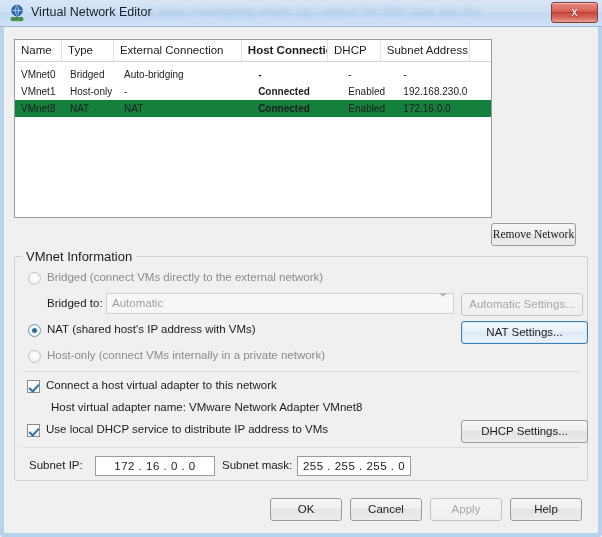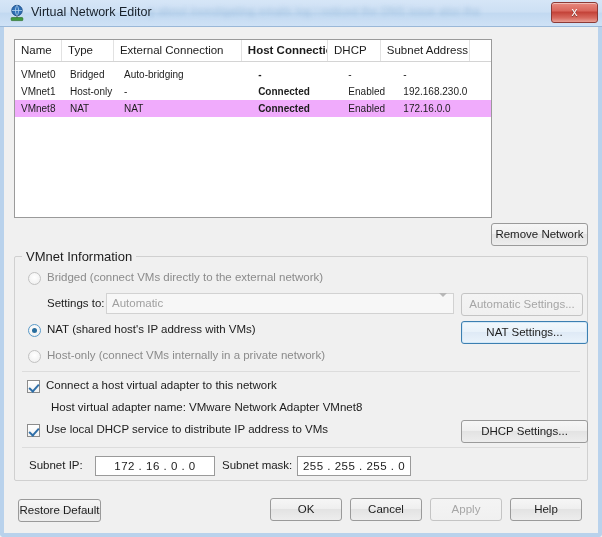--- a/index.html
+++ b/index.html
@@ -109,21 +109,21 @@
     padding: 4px 0 0 6px;
     border-right: 1px solid #e2e2e2;
     white-space: nowrap;
     overflow: hidden;
   }
   .tbody-row {
     display: flex;
     height: 17px;
     align-items: center;
   }
-  .tbody-row.selected { background: #f0abfc; }
+  .tbody-row.selected { background: #15803d; }
   .td {
     box-sizing: border-box;
     font-size: 10px;
     color: #1c1c1c;
     padding-left: 6px;
     white-space: nowrap;
     overflow: hidden;
   }
   .c0 { width: 56px; }
   .c1 { width: 62px; }
@@ -335,29 +335,29 @@
         <div class="td c0">VMnet8</div>
         <div class="td c1">NAT</div>
         <div class="td c2">NAT</div>
         <div class="td c3">Connected</div>
         <div class="td c4">Enabled</div>
         <div class="td c5">172.16.0.0</div>
       </div>
     </div>
   </div>
 
-  <div class="btn" style="left:491px; top:223px; width:97px;">Remove Network</div>
+  <div class="btn" style="left:491px; top:223px; width:85px;font-family:Liberation Serif, serif;">Remove Network</div>
 
   <div class="groupbox"></div>
   <div class="group-label">VMnet Information</div>
 
   <div class="radio" style="left:28px; top:272px;"></div>
   <div class="row-label dim" style="left:47px; top:271px;text-align:center;">Bridged (connect VMs directly to the external network)</div>
 
-  <div class="row-label" style="left:47px; top:297px;">Settings to:</div>
+  <div class="row-label" style="left:47px; top:297px;">Bridged to:</div>
   <div class="combo" style="left:106px; top:293px; width:348px;">Automatic</div>
   <div class="combo-arrow" style="left:439px; top:293px;"></div>
   <div class="btn disabled" style="left:461px; top:293px; width:122px;">Automatic Settings...</div>
 
   <div class="radio on" style="left:28px; top:324px;"></div>
   <div class="row-label" style="left:47px; top:323px;">NAT (shared host's IP address with VMs)</div>
   <div class="btn focused" style="left:461px; top:321px; width:127px;">NAT Settings...</div>
 
   <div class="radio" style="left:28px; top:350px;"></div>
   <div class="row-label dim" style="left:47px; top:349px;">Host-only (connect VMs internally in a private network)</div>
@@ -374,19 +374,18 @@
   <div class="btn" style="left:461px; top:420px; width:127px;">DHCP Settings...</div>
 
   <div class="divider" style="left:22px; top:447px; width:558px;"></div>
 
   <div class="row-label" style="left:29px; top:459px;">Subnet IP:</div>
   <div class="ipfield" style="left:95px; top:456px; width:120px;">172 . 16 .  0  .  0</div>
 
   <div class="row-label" style="left:222px; top:459px;">Subnet mask:</div>
   <div class="ipfield" style="left:297px; top:456px; width:114px;">255 . 255 . 255 . 0</div>
 
-  <div class="btn" style="left:18px; top:499px; width:83px;">Restore Default</div>
   <div class="btn" style="left:270px; top:498px; width:72px;">OK</div>
   <div class="btn" style="left:350px; top:498px; width:72px;">Cancel</div>
   <div class="btn disabled" style="left:430px; top:498px; width:72px;">Apply</div>
   <div class="btn" style="left:510px; top:498px; width:72px;">Help</div>
 
 </div>
 
 </body></html>

